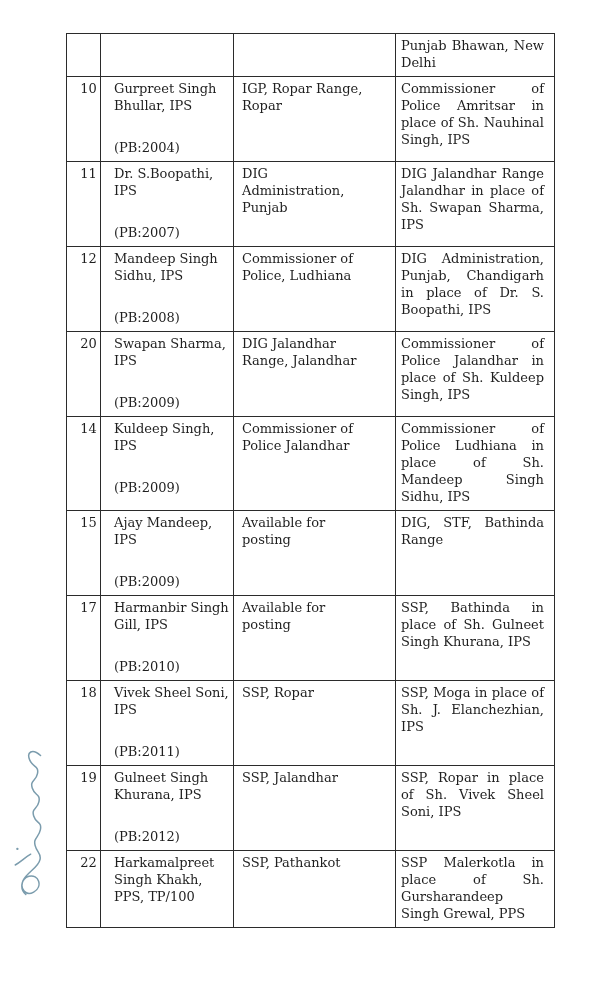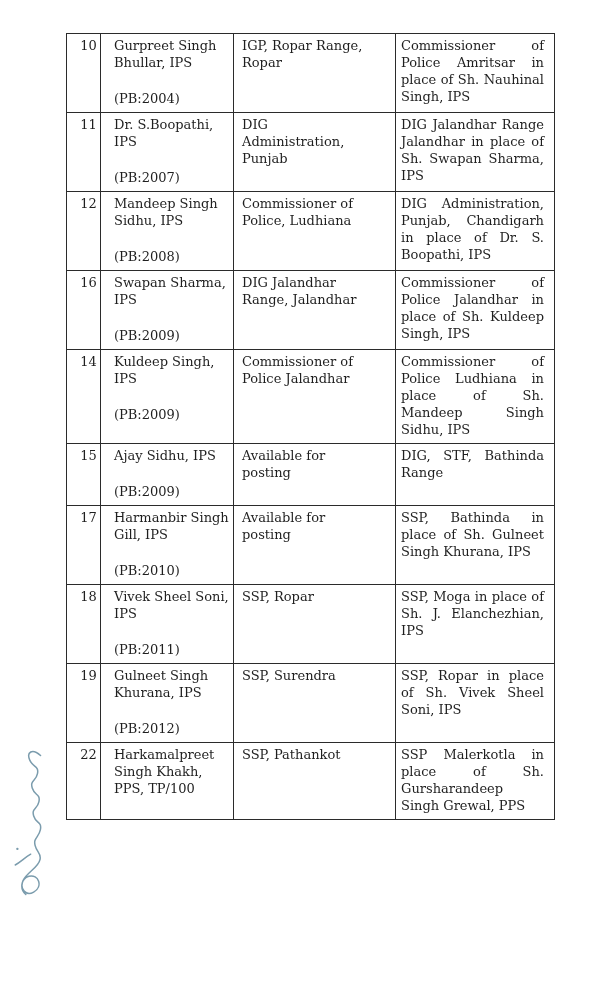--- a/index.html
+++ b/index.html
@@ -23,21 +23,21 @@
     border:1.7px solid #2b2b2b;
     vertical-align:top;
     padding:3px 4px 5px 4px;
     overflow:hidden;
   }
   td.c1{text-align:center;padding-left:11px;padding-right:1px;}
   td.c2{padding-left:13px;padding-right:3px;}
   td.c3{padding-left:8px;padding-right:26px;white-space:pre-line;}
   td.c4{padding-left:5px;padding-right:10px;text-align:justify;}
   .nm{display:block;white-space:pre-line;}
-  .pb{display:block;margin-top:19px;}
+  .pb{display:block;margin-top:25px;}
   .pb:empty{display:none;}
   .signature{
     position:absolute;left:6px;top:742px;width:54px;height:160px;
     transform:rotate(-3deg);
   }
 </style>
 </head>
 <body>
 
 <div class="signature">
@@ -51,20 +51,28 @@
 </div>
 
 <table class="order">
   <colgroup>
     <col style="width:34px">
       <col style="width:133px">
       <col style="width:162px">
       <col style="width:159px">
   </colgroup>
   <tbody>
+    <tr>
+      <td class="c1"></td>
+      <td class="c2">
+          <span class="nm"></span>
+        </td>
+      <td class="c3"></td>
+      <td class="c4">Punjab Bhawan, New Delhi</td>
+    </tr>
     <tr>
       <td class="c1">10</td>
       <td class="c2">
           <span class="nm">Gurpreet Singh
 Bhullar, IPS</span>
           <span class="pb">(PB:2004)</span>
         </td>
       <td class="c3">IGP, Ropar Range,
 Ropar</td>
       <td class="c4">Commissioner of Police Amritsar in place of Sh. Nauhinal Singh, IPS</td>
@@ -85,21 +93,21 @@
       <td class="c2">
           <span class="nm">Mandeep Singh
 Sidhu, IPS</span>
           <span class="pb">(PB:2008)</span>
         </td>
       <td class="c3">Commissioner of
 Police, Ludhiana</td>
       <td class="c4">DIG Administration, Punjab, Chandigarh in place of Dr. S. Boopathi, IPS</td>
     </tr>
     <tr>
-      <td class="c1">16</td>
+      <td class="c1">20</td>
       <td class="c2">
           <span class="nm">Swapan Sharma,
 IPS</span>
           <span class="pb">(PB:2009)</span>
         </td>
       <td class="c3">DIG Jalandhar
 Range, Jalandhar</td>
       <td class="c4">Commissioner of Police Jalandhar in place of Sh. Kuldeep Singh, IPS</td>
     </tr>
     <tr>
@@ -109,21 +117,21 @@
 IPS</span>
           <span class="pb">(PB:2009)</span>
         </td>
       <td class="c3">Commissioner of
 Police Jalandhar</td>
       <td class="c4">Commissioner of Police Ludhiana in place of Sh. Mandeep Singh Sidhu, IPS</td>
     </tr>
     <tr>
       <td class="c1">15</td>
       <td class="c2">
-          <span class="nm">Ajay Sidhu, IPS</span>
+          <span class="nm">Ajay Mandeep, IPS</span>
           <span class="pb">(PB:2009)</span>
         </td>
       <td class="c3">Available for posting</td>
       <td class="c4">DIG, STF, Bathinda Range</td>
     </tr>
     <tr>
       <td class="c1">17</td>
       <td class="c2">
           <span class="nm">Harmanbir Singh
 Gill, IPS</span>
@@ -142,21 +150,21 @@
       <td class="c3">SSP, Ropar</td>
       <td class="c4">SSP, Moga in place of Sh. J. Elanchezhian, IPS</td>
     </tr>
     <tr>
       <td class="c1">19</td>
       <td class="c2">
           <span class="nm">Gulneet Singh
 Khurana, IPS</span>
           <span class="pb">(PB:2012)</span>
         </td>
-      <td class="c3">SSP, Surendra</td>
+      <td class="c3">SSP, Jalandhar</td>
       <td class="c4">SSP, Ropar in place of Sh. Vivek Sheel Soni, IPS</td>
     </tr>
     <tr>
       <td class="c1">22</td>
       <td class="c2">
           <span class="nm">Harkamalpreet
 Singh Khakh,
 PPS, TP/100</span>
         </td>
       <td class="c3">SSP, Pathankot</td>

